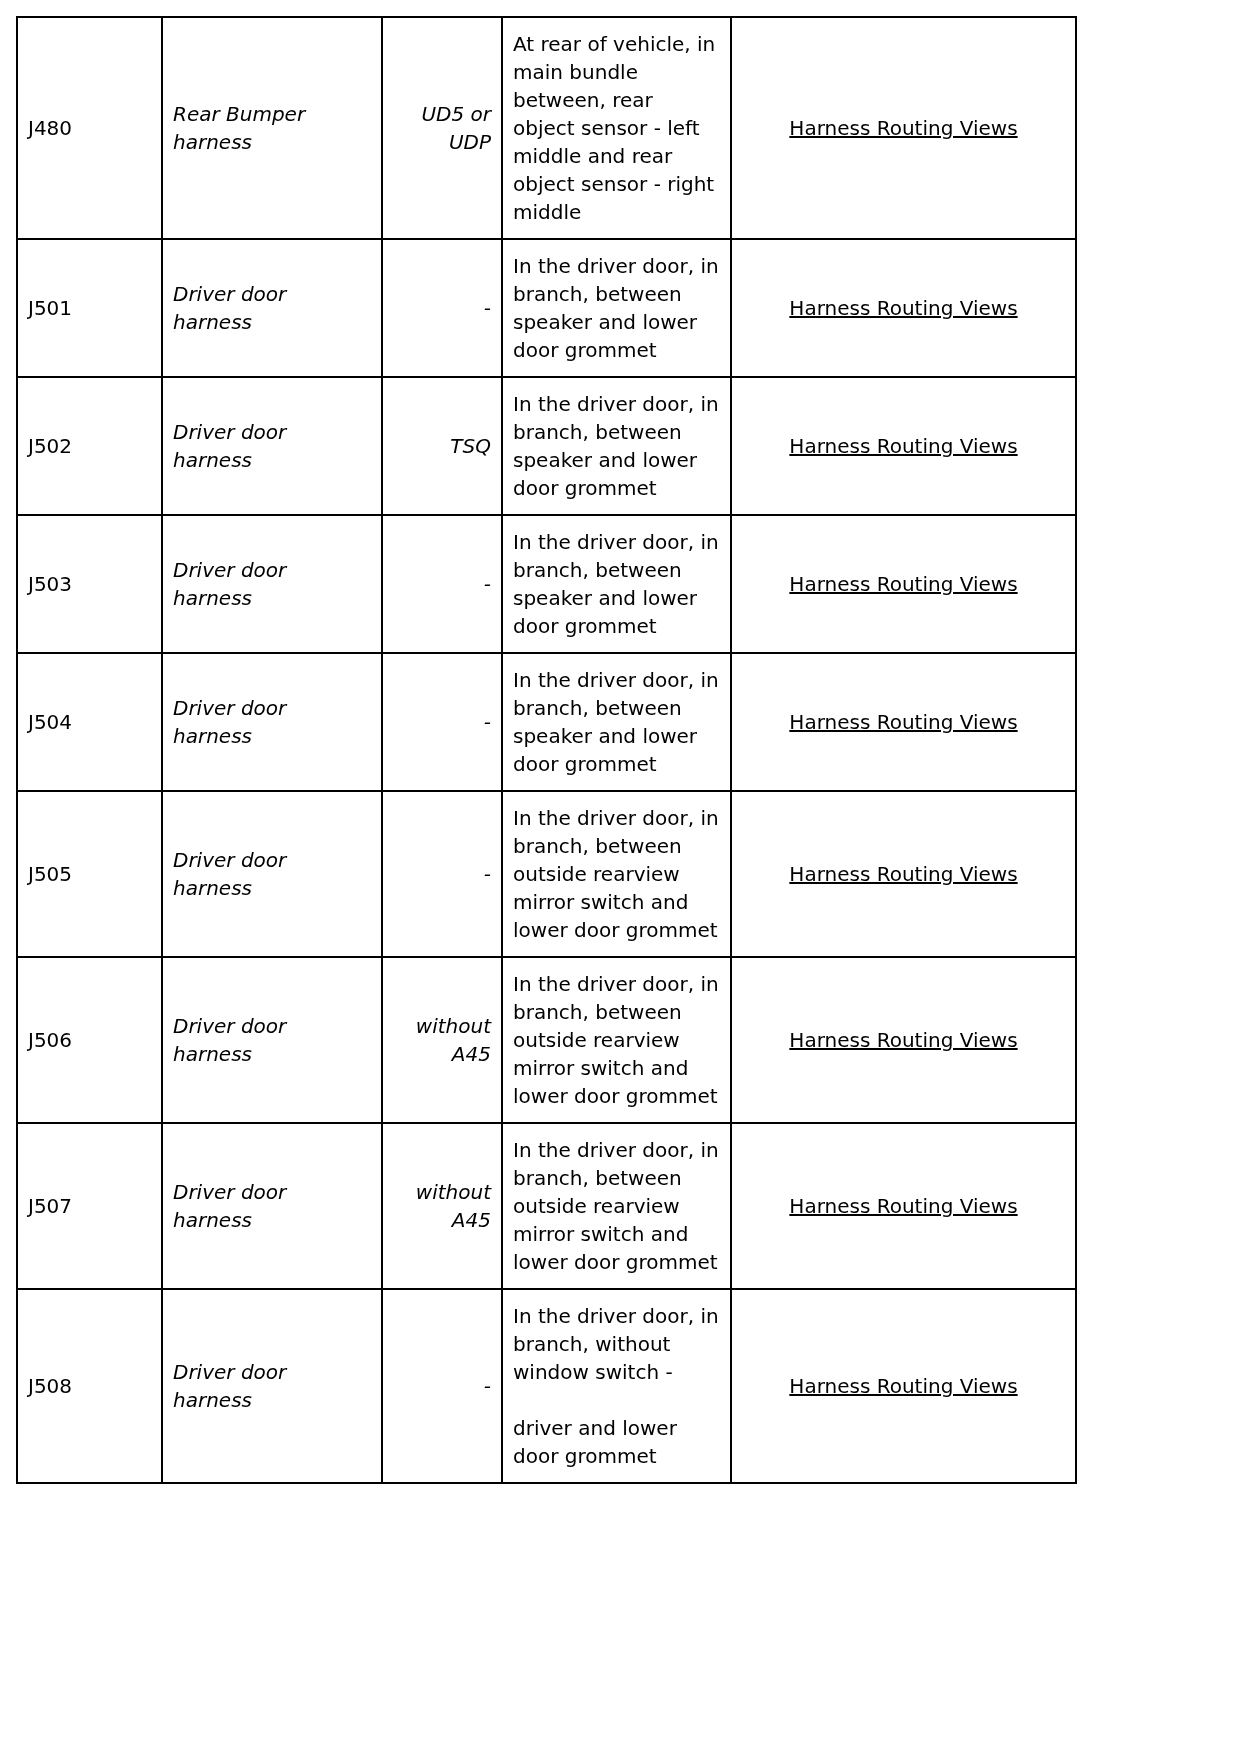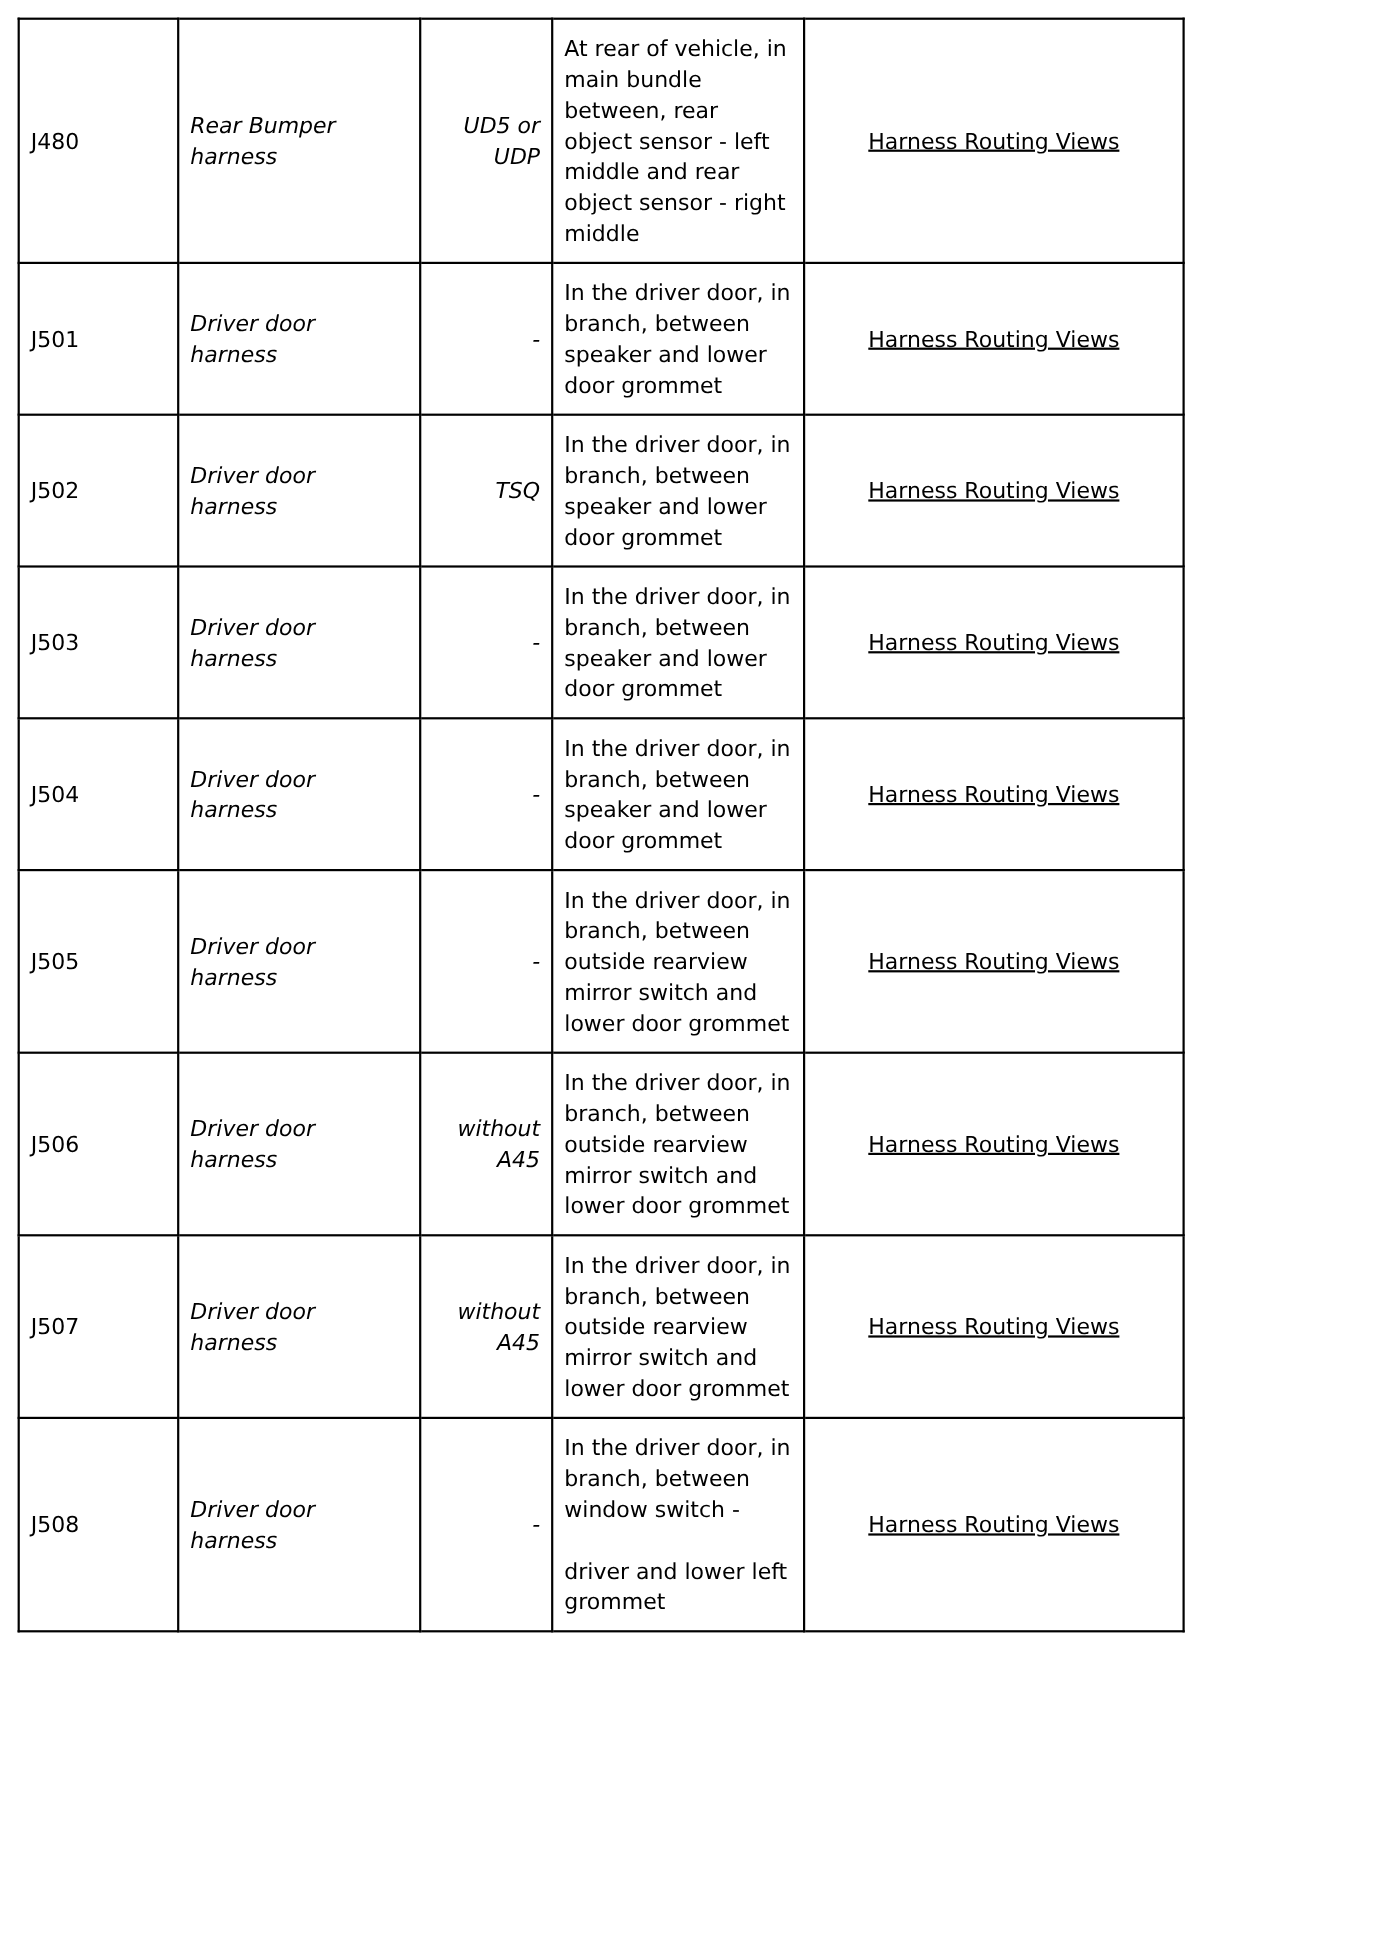--- a/index.html
+++ b/index.html
@@ -159,22 +159,22 @@
     <td class="col-link">
       <a href="#" class="routing-link">Harness Routing Views</a>
     </td>
   </tr>
 
   <tr>
     <td class="col-id">J508</td>
     <td class="col-name">Driver door harness</td>
     <td class="col-option">-</td>
     <td class="col-location">
-            <p>In the driver door, in branch, between window switch -</p>
-            <p>driver and lower left grommet</p>
+            <p>In the driver door, in branch, without window switch -</p>
+            <p>driver and lower door grommet</p>
           </td>
     <td class="col-link">
       <a href="#" class="routing-link">Harness Routing Views</a>
     </td>
   </tr>
 </tbody>
   </table>
 </div>
 
 </body></html>

